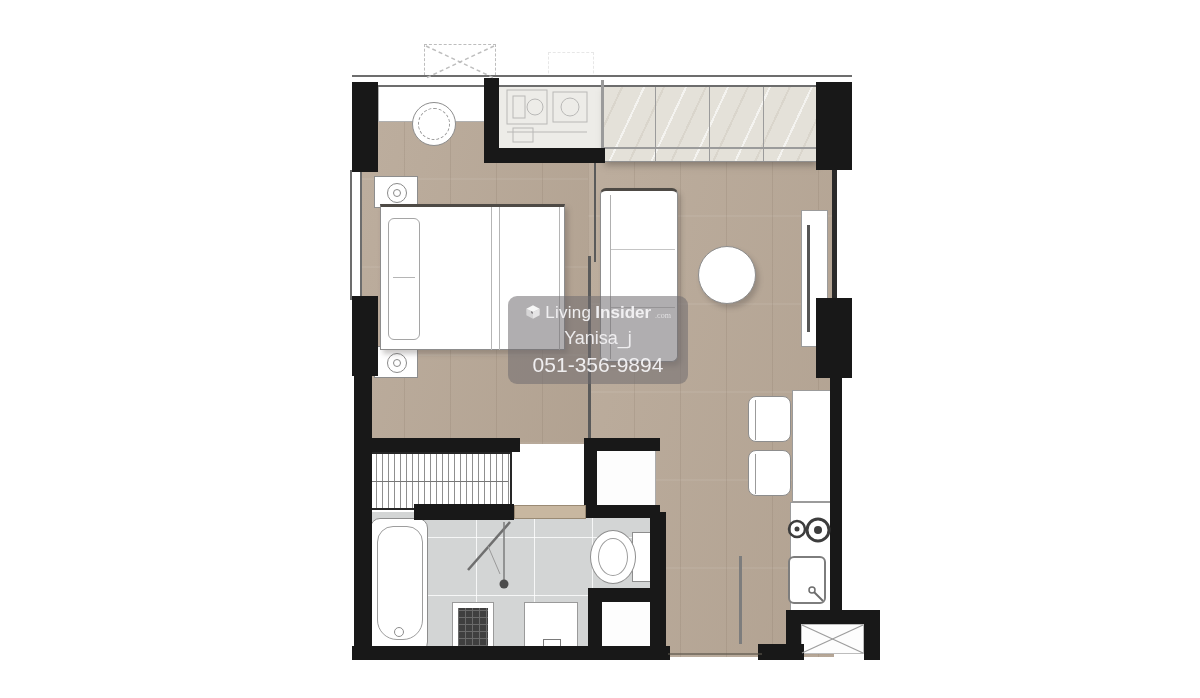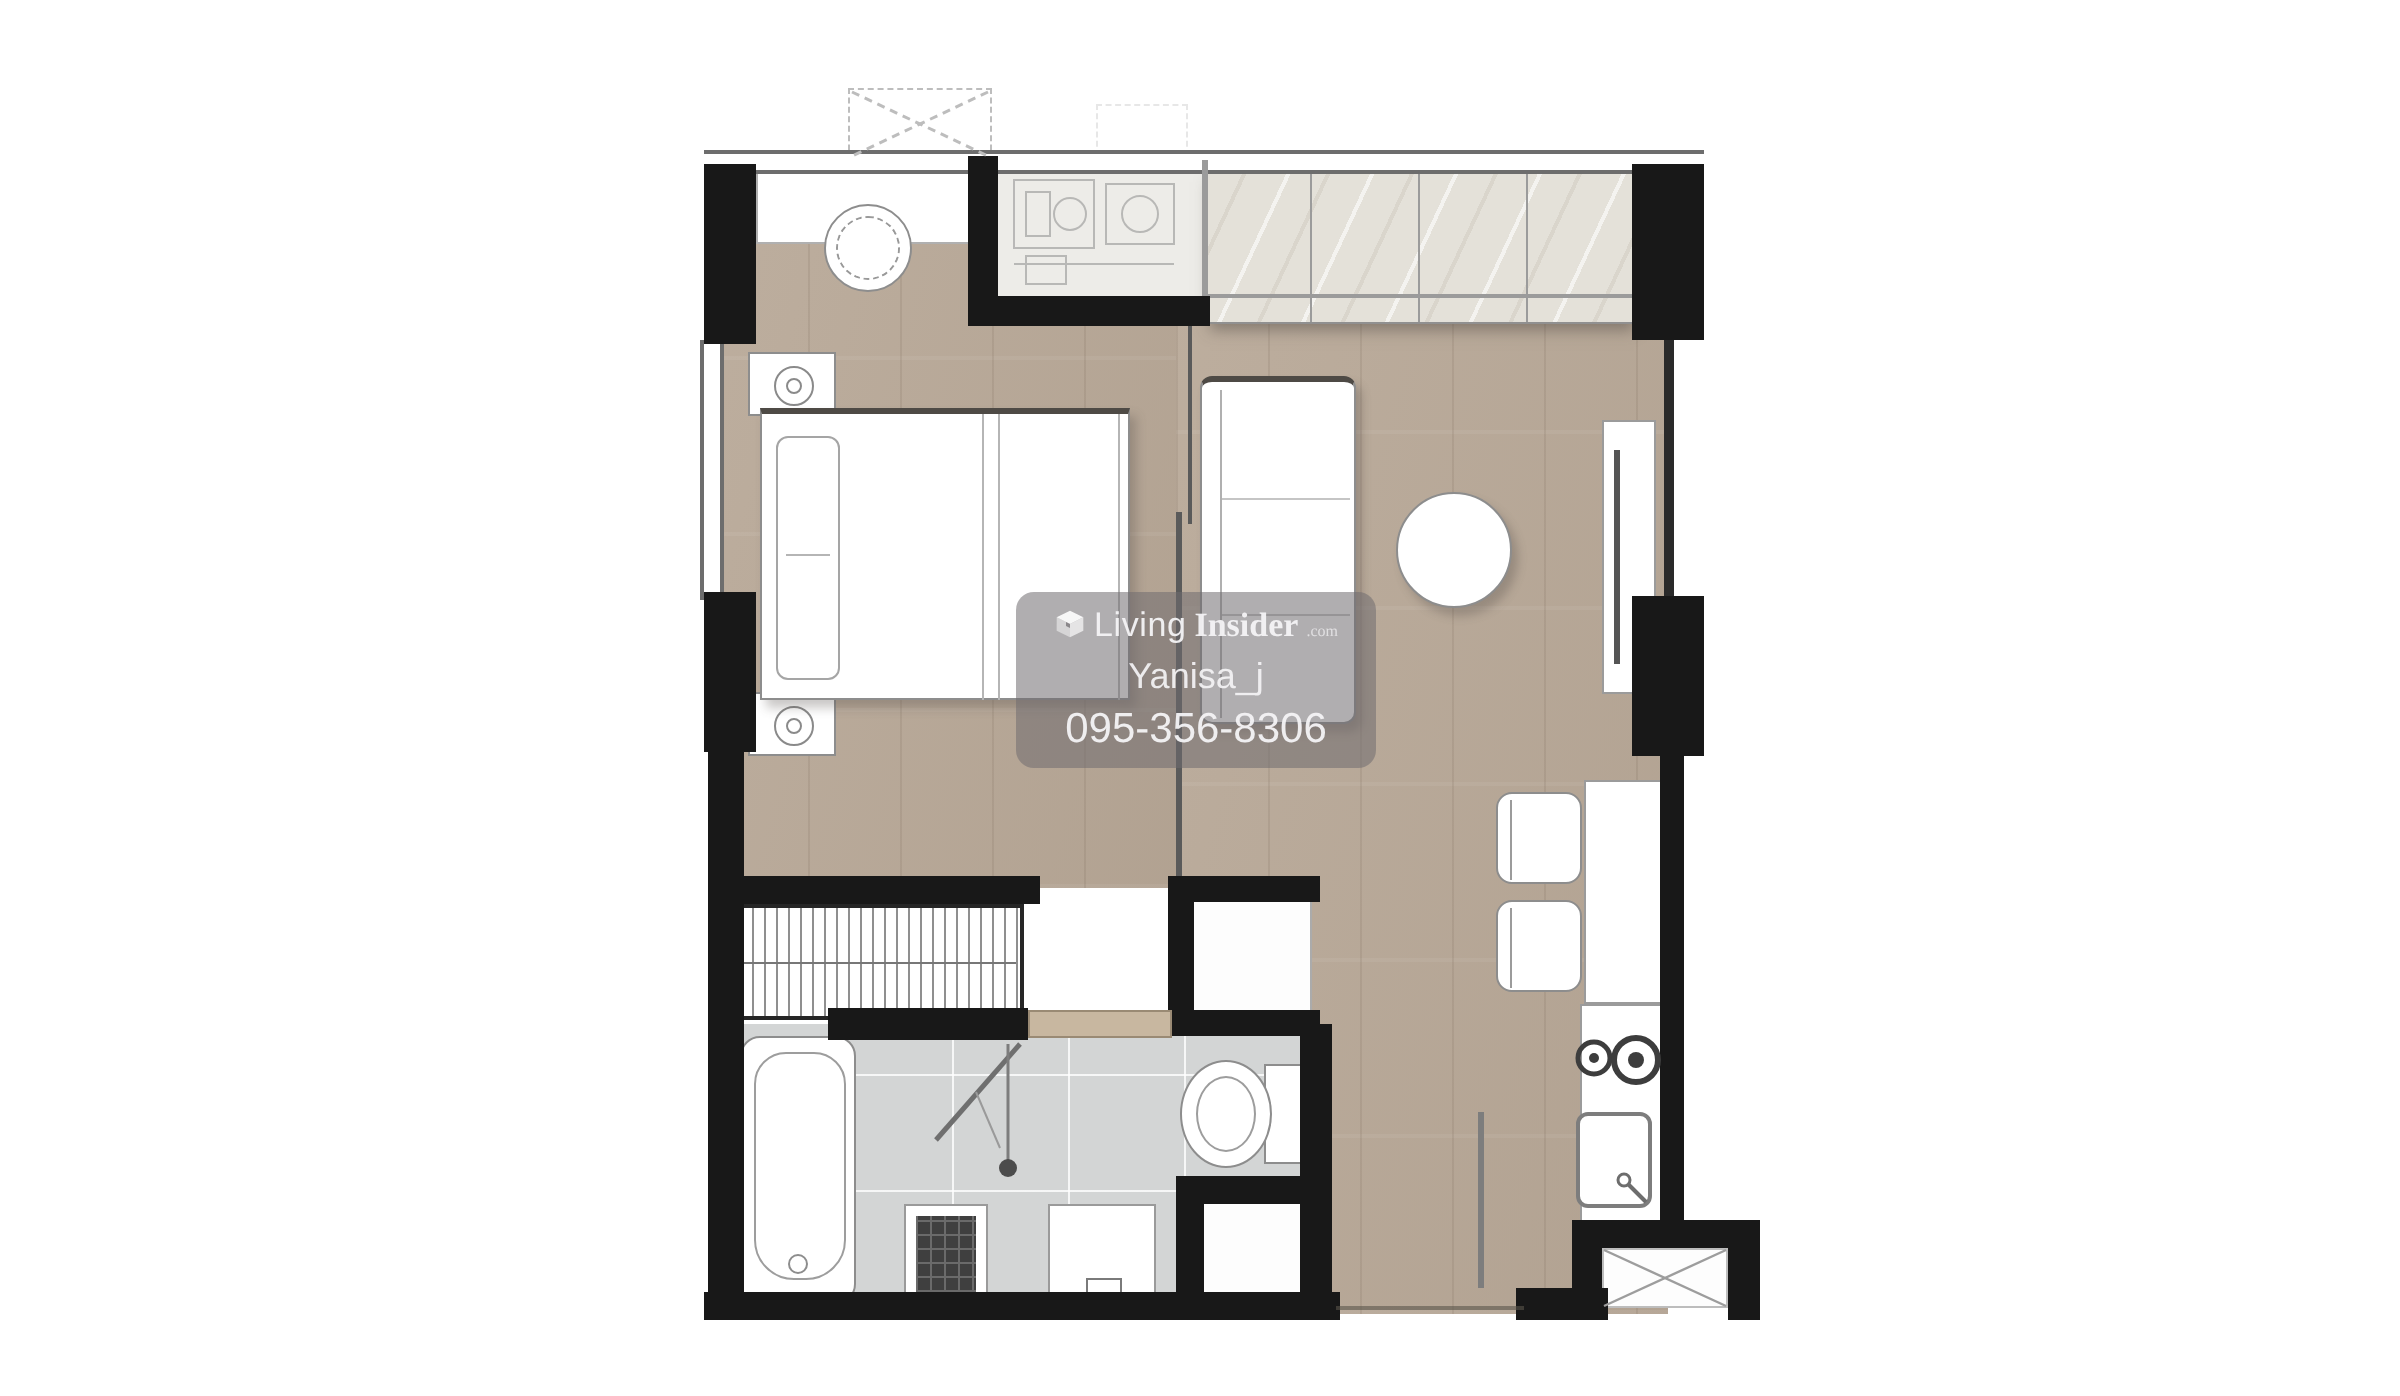--- a/index.html
+++ b/index.html
@@ -40,21 +40,21 @@
     border:2px solid #262626;box-sizing:border-box;z-index:3;}
   .door{background:var(--c-door_wood,#c8b7a0);border:1px solid #9a8a74;box-sizing:border-box;z-index:5;}
   
   .wm{
     z-index:10;background:var(--c-watermark_bg,rgba(112,108,112,.55));
     border-radius:9px;color:var(--c-watermark_text,#f5f4f6);
     display:flex;flex-direction:column;align-items:center;justify-content:center;
     text-align:center;line-height:1.25;}
   .wm .row1{display:flex;align-items:center;gap:4px;font-size:17px;opacity:.95;}
   .wm .b1{font-weight:300;letter-spacing:.3px;}
-  .wm .b2{font-weight:700;font-family:Liberation Serif, serif;}
+  .wm .b2{font-weight:700;}
   .wm .b3{font-size:8px;opacity:.75;align-self:flex-end;margin-bottom:2px;font-family:Liberation Serif, serif;}
   .wm .uname{font-size:18px;margin-top:4px;opacity:.92;}
   .wm .phone{font-size:21px;margin-top:3px;opacity:.95;}
   .dash{border:1.5px dashed #bdbdbd;box-sizing:border-box;background:rgba(255,255,255,.6);z-index:1;}
 </style>
 </head>
 <body>
 
 <div class="stage">
 
@@ -218,16 +218,16 @@
         <polygon points="12,2 22,7 12,12 2,7" fill="#ffffff" opacity=".95"></polygon>
         <polygon points="22,7 22,17 12,22 12,12" fill="#ffffff" opacity=".7"></polygon>
         <polygon points="2,7 12,12 12,22 2,17" fill="#ffffff" opacity=".5"></polygon>
         <polygon points="9,10.5 12,12 12,15 9,13.5" fill="#8a868a"></polygon>
       </svg>
       <span class="b1">Living</span>
         <span class="b2">Insider</span>
         <span class="b3">.com</span>
     </div>
     <div class="uname">Yanisa_j</div>
-    <div class="phone">095-356-8306</div>
+    <div class="phone">051-356-9894</div>
   </div>
 
 </div>
 
 </body></html>

